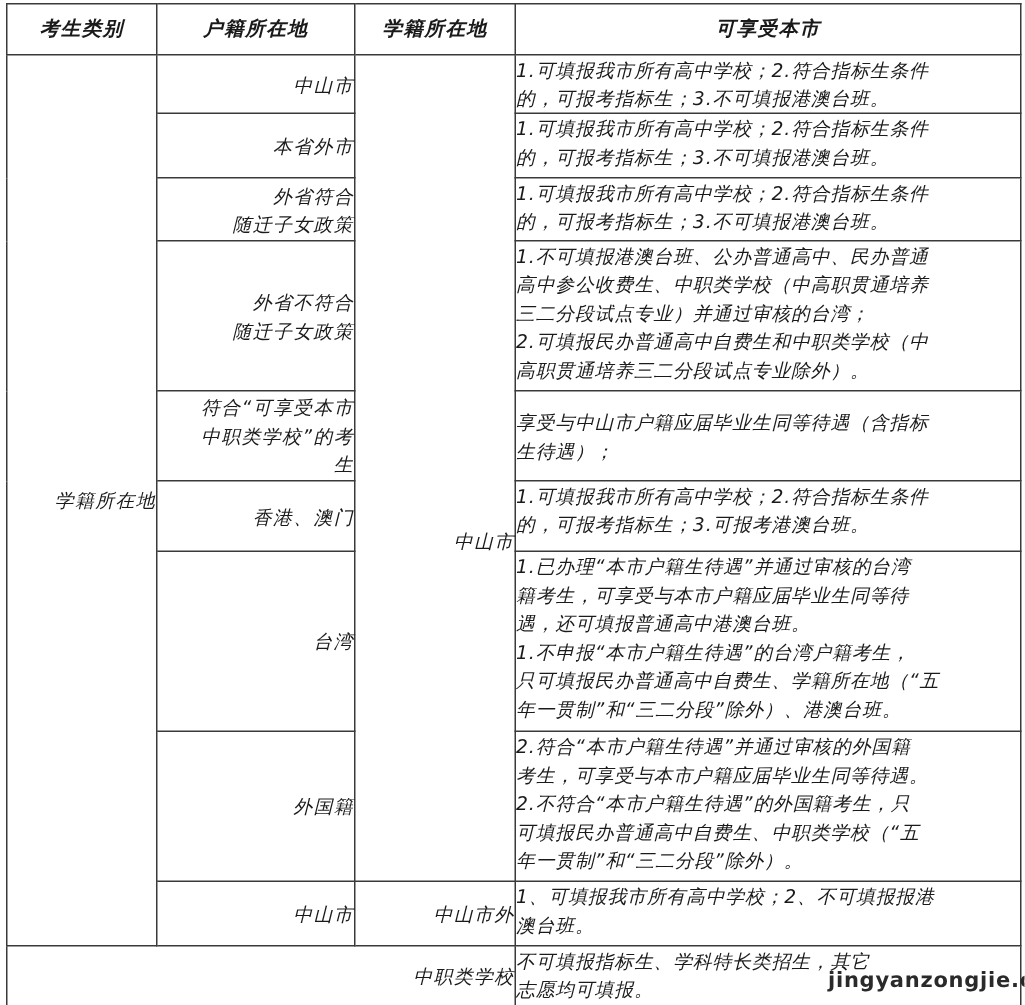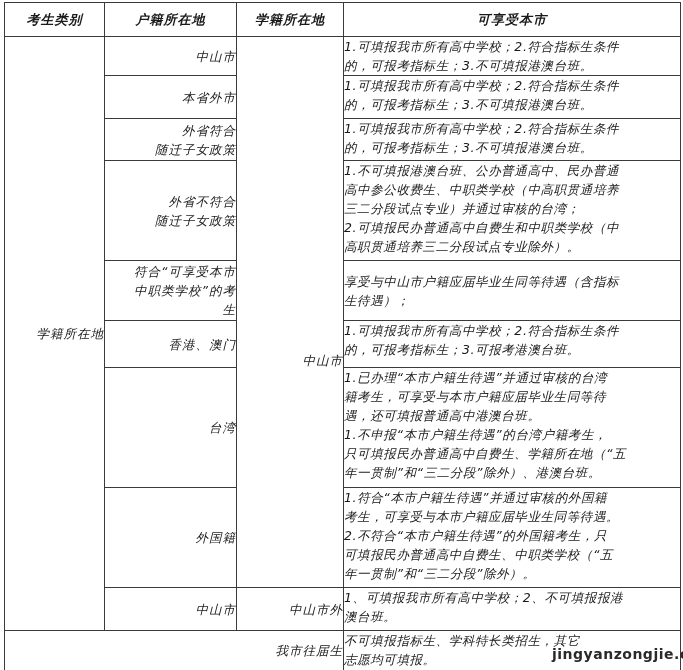--- a/index.html
+++ b/index.html
@@ -133,21 +133,21 @@
         <span class="line">只可填报民办普通高中自费生、学籍所在地（“五</span>
         <span class="line">年一贯制”和“三二分段”除外）、港澳台班。</span>
       </td>
     </tr>
 
     <tr style="height:100px">
       <td class="center">
         <span class="line">外国籍</span>
       </td>
       <td class="desc">
-        <span class="line">1.符合“本市户籍生待遇”并通过审核的外国籍</span>
+        <span class="line">2.符合“本市户籍生待遇”并通过审核的外国籍</span>
         <span class="line">考生，可享受与本市户籍应届毕业生同等待遇。</span>
         <span class="line">2.不符合“本市户籍生待遇”的外国籍考生，只</span>
         <span class="line">可填报民办普通高中自费生、中职类学校（“五</span>
         <span class="line">年一贯制”和“三二分段”除外）。</span>
       </td>
     </tr>
 
     <tr style="height:43px">
       <td class="center">
         <span class="line">中山市</span>
@@ -156,21 +156,21 @@
         <span class="line">中山市外</span>
       </td>
       <td class="desc">
         <span class="line">1、可填报我市所有高中学校；2、不可填报报港</span>
         <span class="line">澳台班。</span>
       </td>
     </tr>
 
     <tr style="height:40px">
       <td class="center" colspan="3">
-        <span>我市往届生</span>
+        <span>中职类学校</span>
       </td>
       <td class="desc">
         <span class="line">不可填报指标生、学科特长类招生，其它</span>
         <span class="line">志愿均可填报。</span>
       </td>
     </tr>
   </tbody>
 </table>
 
 <div class="watermark">

